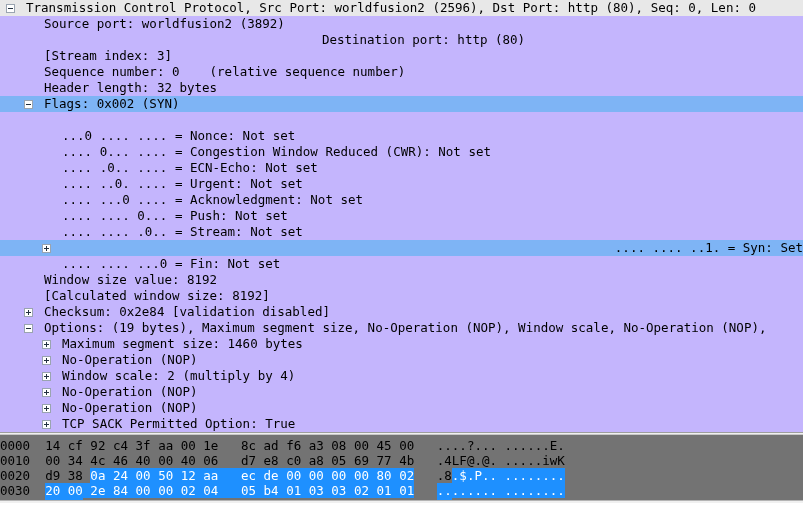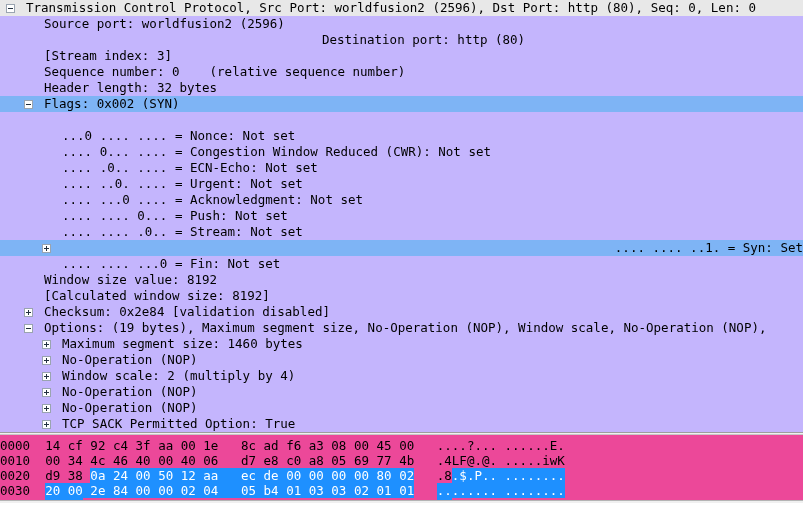--- a/index.html
+++ b/index.html
@@ -82,21 +82,21 @@
     background: #f0f0f0;
     border-top: 1px solid #9e9e9e;
     border-bottom: 1px solid #c8c8c8;
     box-sizing: border-box;
   }
 
   
   #hex-pane {
     position: relative;
     height: 68px;
-    background: #ec4899;
+    background: #737373;
     overflow: hidden;
     padding-top: 3px;
     box-sizing: border-box;
   }
   .hex-row {
     height: 15px;
     line-height: 15px;
     white-space: pre;
     font-family: "DejaVu Sans Mono", "Liberation Mono", monospace;
     font-size: 12.5px;
@@ -116,21 +116,21 @@
     background: #f0f0f0;
     border-top: 1px solid #b4b4b4;
     box-sizing: border-box;
   }
 </style>
 </head>
 <body>
 
 <div id="detail-pane">
     <div class="tree-row sel-head"><div class="row-bg"></div><span class="expander" style="left: 6px;"></span><span class="row-text" style="padding-left: 26px;">Transmission Control Protocol, Src Port: worldfusion2 (2596), Dst Port: http (80), Seq: 0, Len: 0</span></div>
-    <div class="tree-row"><div class="row-bg"></div><span class="row-text" style="padding-left: 44px;">Source port: worldfusion2 (2596)</span></div>
+    <div class="tree-row"><div class="row-bg"></div><span class="row-text" style="padding-left: 44px;">Source port: worldfusion2 (3892)</span></div>
     <div class="tree-row"><div class="row-bg"></div><span class="row-text" style="padding-left: 44px; text-align: center;">Destination port: http (80)</span></div>
     <div class="tree-row"><div class="row-bg"></div><span class="row-text" style="padding-left: 44px;">[Stream index: 3]</span></div>
     <div class="tree-row"><div class="row-bg"></div><span class="row-text" style="padding-left: 44px;">Sequence number: 0    (relative sequence number)</span></div>
     <div class="tree-row"><div class="row-bg"></div><span class="row-text" style="padding-left: 44px;">Header length: 32 bytes</span></div>
     <div class="tree-row sel-blue"><div class="row-bg"></div><span class="expander" style="left: 24px;"></span><span class="row-text" style="padding-left: 44px;">Flags: 0x002 (SYN)</span></div>
     <div class="tree-row"><div class="row-bg"></div><span class="row-text" style="padding-left: 62px; margin-top: 36px;">000. .... .... = Reserved: Not set</span></div>
     <div class="tree-row"><div class="row-bg"></div><span class="row-text" style="padding-left: 62px;">...0 .... .... = Nonce: Not set</span></div>
     <div class="tree-row"><div class="row-bg"></div><span class="row-text" style="padding-left: 62px;">.... 0... .... = Congestion Window Reduced (CWR): Not set</span></div>
     <div class="tree-row"><div class="row-bg"></div><span class="row-text" style="padding-left: 62px;">.... .0.. .... = ECN-Echo: Not set</span></div>
     <div class="tree-row"><div class="row-bg"></div><span class="row-text" style="padding-left: 62px;">.... ..0. .... = Urgent: Not set</span></div>

